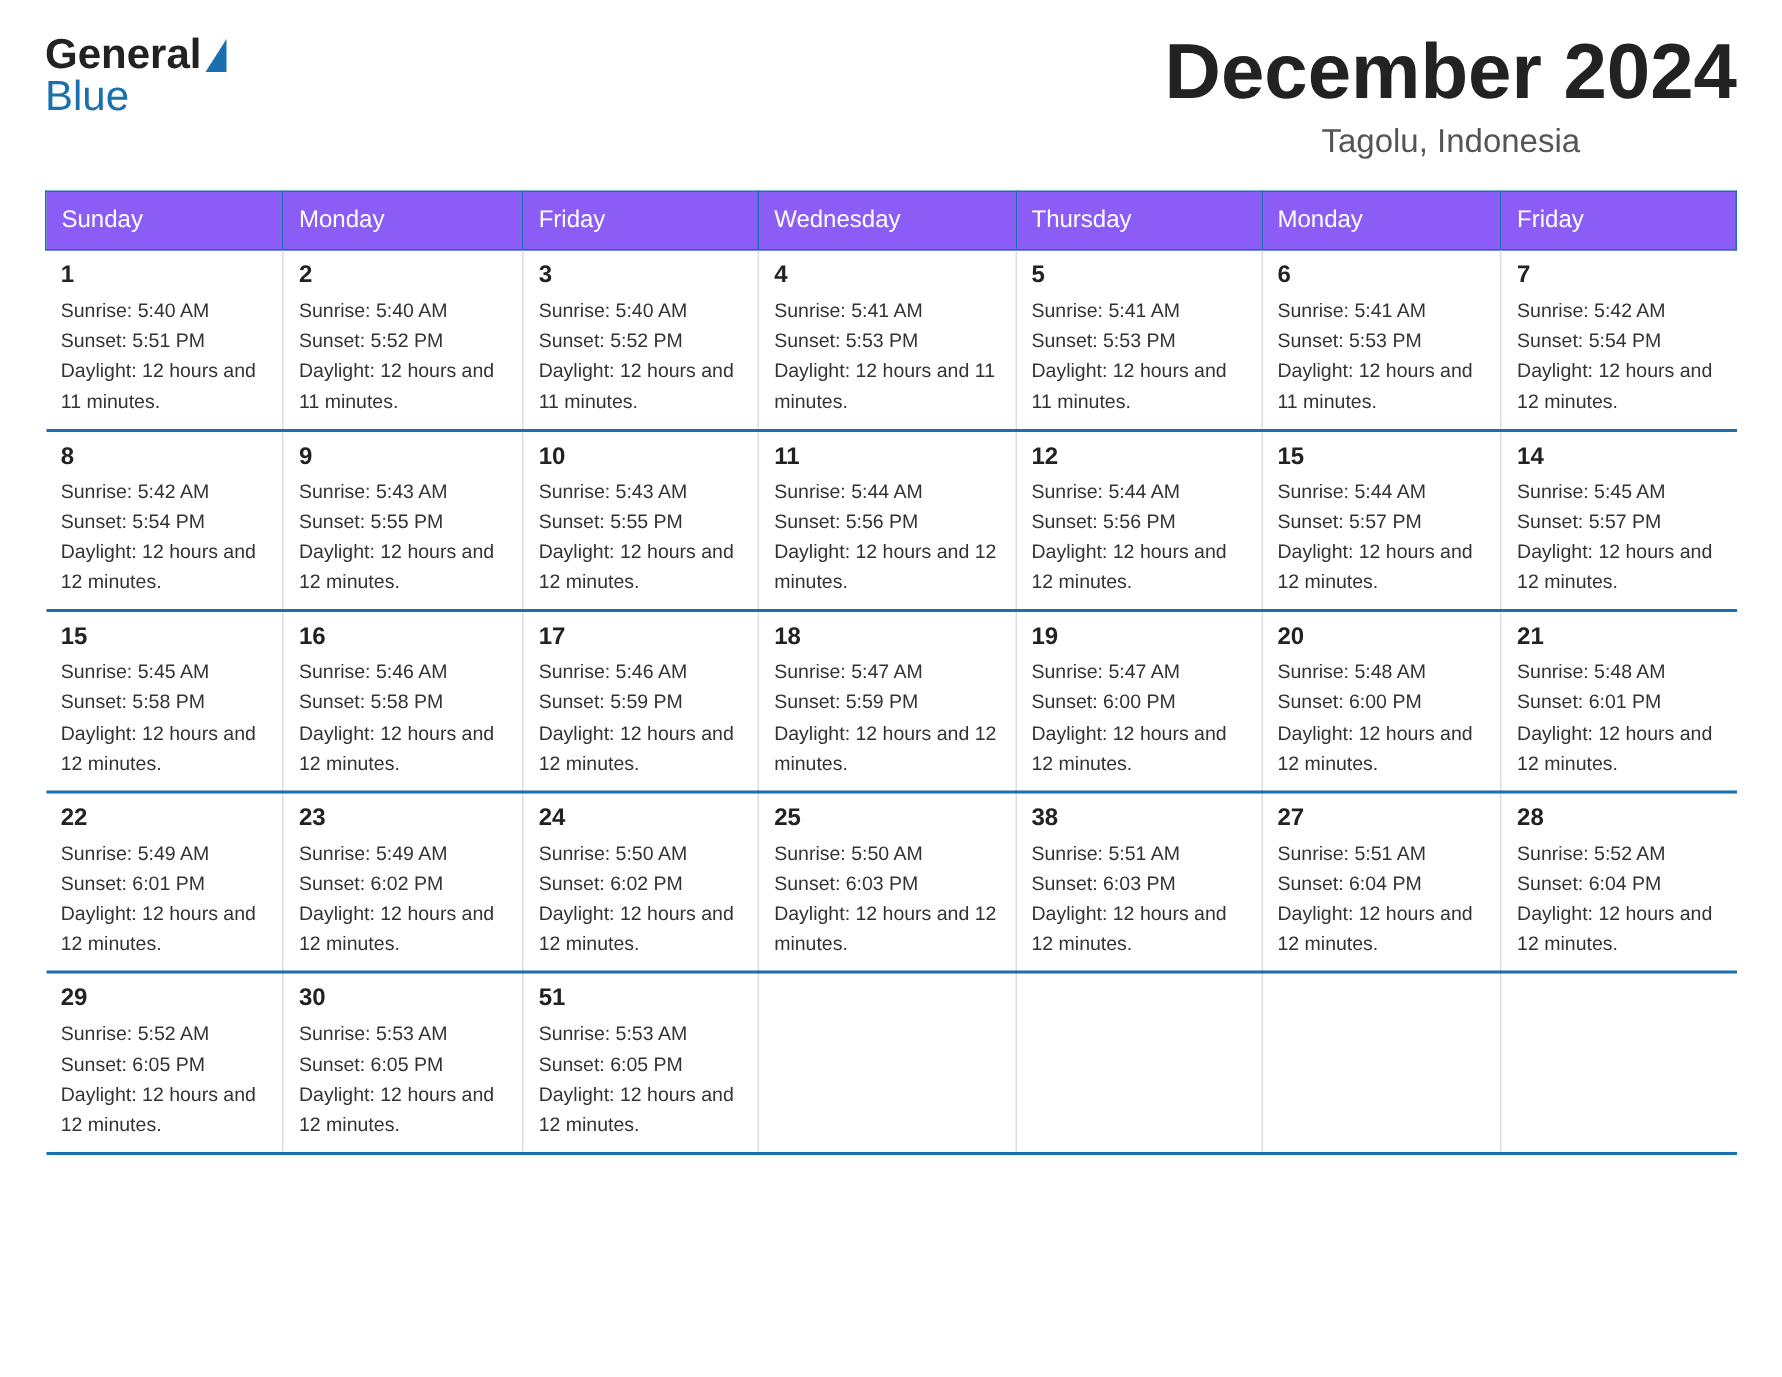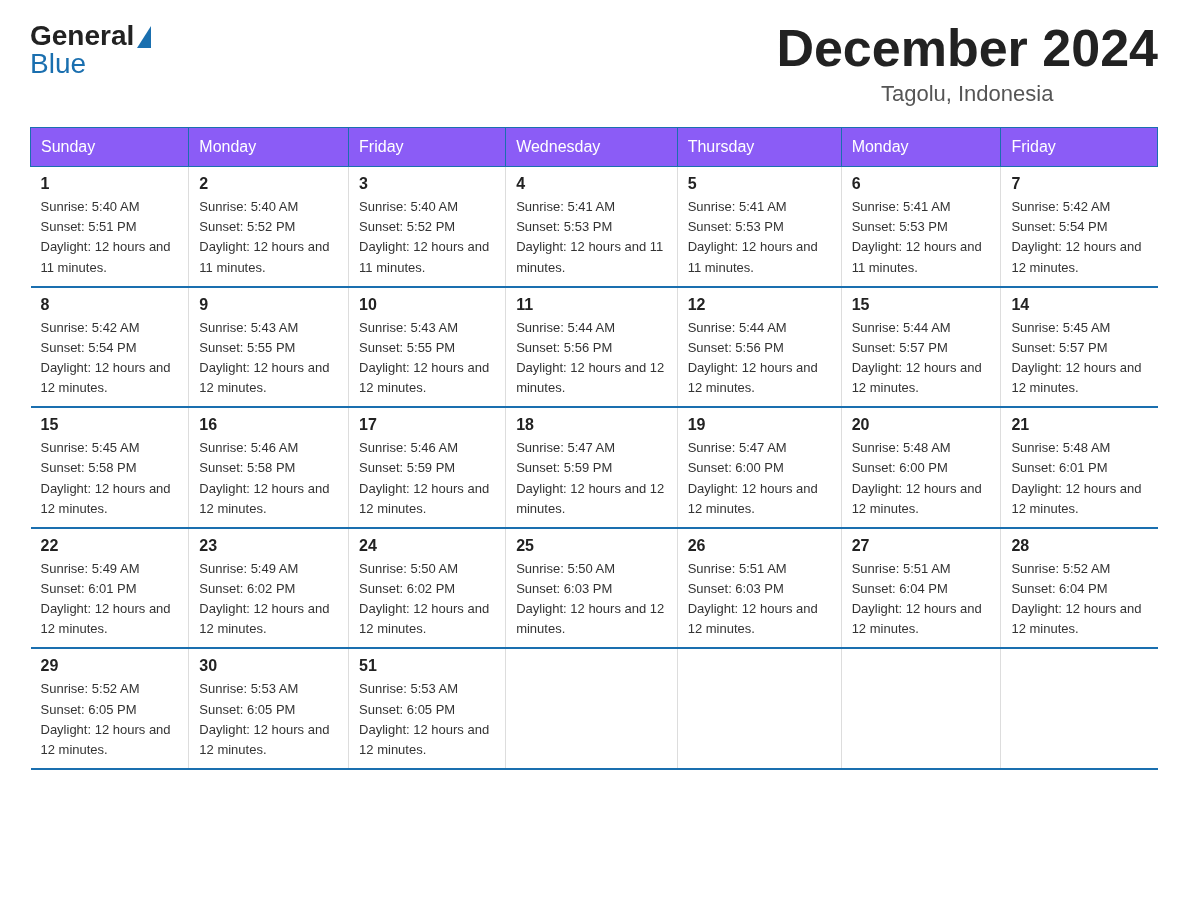--- a/index.html
+++ b/index.html
@@ -167,21 +167,21 @@
         <td><span class="day-num">18</span><span class="day-info">Sunrise: 5:47 AM<br>Sunset: 5:59 PM<br>Daylight: 12 hours and 12 minutes.</span></td>
         <td><span class="day-num">19</span><span class="day-info">Sunrise: 5:47 AM<br>Sunset: 6:00 PM<br>Daylight: 12 hours and 12 minutes.</span></td>
         <td><span class="day-num">20</span><span class="day-info">Sunrise: 5:48 AM<br>Sunset: 6:00 PM<br>Daylight: 12 hours and 12 minutes.</span></td>
         <td><span class="day-num">21</span><span class="day-info">Sunrise: 5:48 AM<br>Sunset: 6:01 PM<br>Daylight: 12 hours and 12 minutes.</span></td>
       </tr>
       <tr>
         <td><span class="day-num">22</span><span class="day-info">Sunrise: 5:49 AM<br>Sunset: 6:01 PM<br>Daylight: 12 hours and 12 minutes.</span></td>
         <td><span class="day-num">23</span><span class="day-info">Sunrise: 5:49 AM<br>Sunset: 6:02 PM<br>Daylight: 12 hours and 12 minutes.</span></td>
         <td><span class="day-num">24</span><span class="day-info">Sunrise: 5:50 AM<br>Sunset: 6:02 PM<br>Daylight: 12 hours and 12 minutes.</span></td>
         <td><span class="day-num">25</span><span class="day-info">Sunrise: 5:50 AM<br>Sunset: 6:03 PM<br>Daylight: 12 hours and 12 minutes.</span></td>
-        <td><span class="day-num">26</span><span class="day-info">Sunrise: 5:51 AM<br>Sunset: 6:03 PM<br>Daylight: 12 hours and 12 minutes.</span></td>
+        <td><span class="day-num">38</span><span class="day-info">Sunrise: 5:51 AM<br>Sunset: 6:03 PM<br>Daylight: 12 hours and 12 minutes.</span></td>
         <td><span class="day-num">27</span><span class="day-info">Sunrise: 5:51 AM<br>Sunset: 6:04 PM<br>Daylight: 12 hours and 12 minutes.</span></td>
         <td><span class="day-num">28</span><span class="day-info">Sunrise: 5:52 AM<br>Sunset: 6:04 PM<br>Daylight: 12 hours and 12 minutes.</span></td>
       </tr>
       <tr>
         <td><span class="day-num">29</span><span class="day-info">Sunrise: 5:52 AM<br>Sunset: 6:05 PM<br>Daylight: 12 hours and 12 minutes.</span></td>
         <td><span class="day-num">30</span><span class="day-info">Sunrise: 5:53 AM<br>Sunset: 6:05 PM<br>Daylight: 12 hours and 12 minutes.</span></td>
         <td><span class="day-num">51</span><span class="day-info">Sunrise: 5:53 AM<br>Sunset: 6:05 PM<br>Daylight: 12 hours and 12 minutes.</span></td>
         <td class="empty-cell"></td>
         <td class="empty-cell"></td>
         <td class="empty-cell"></td>

